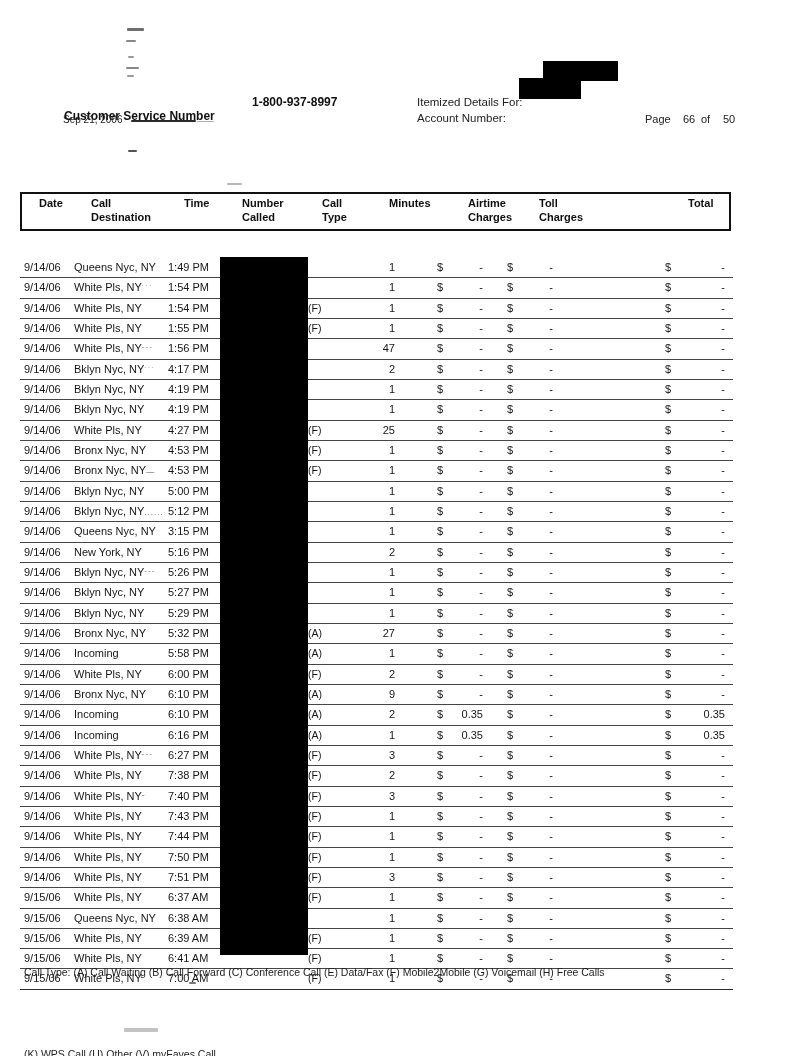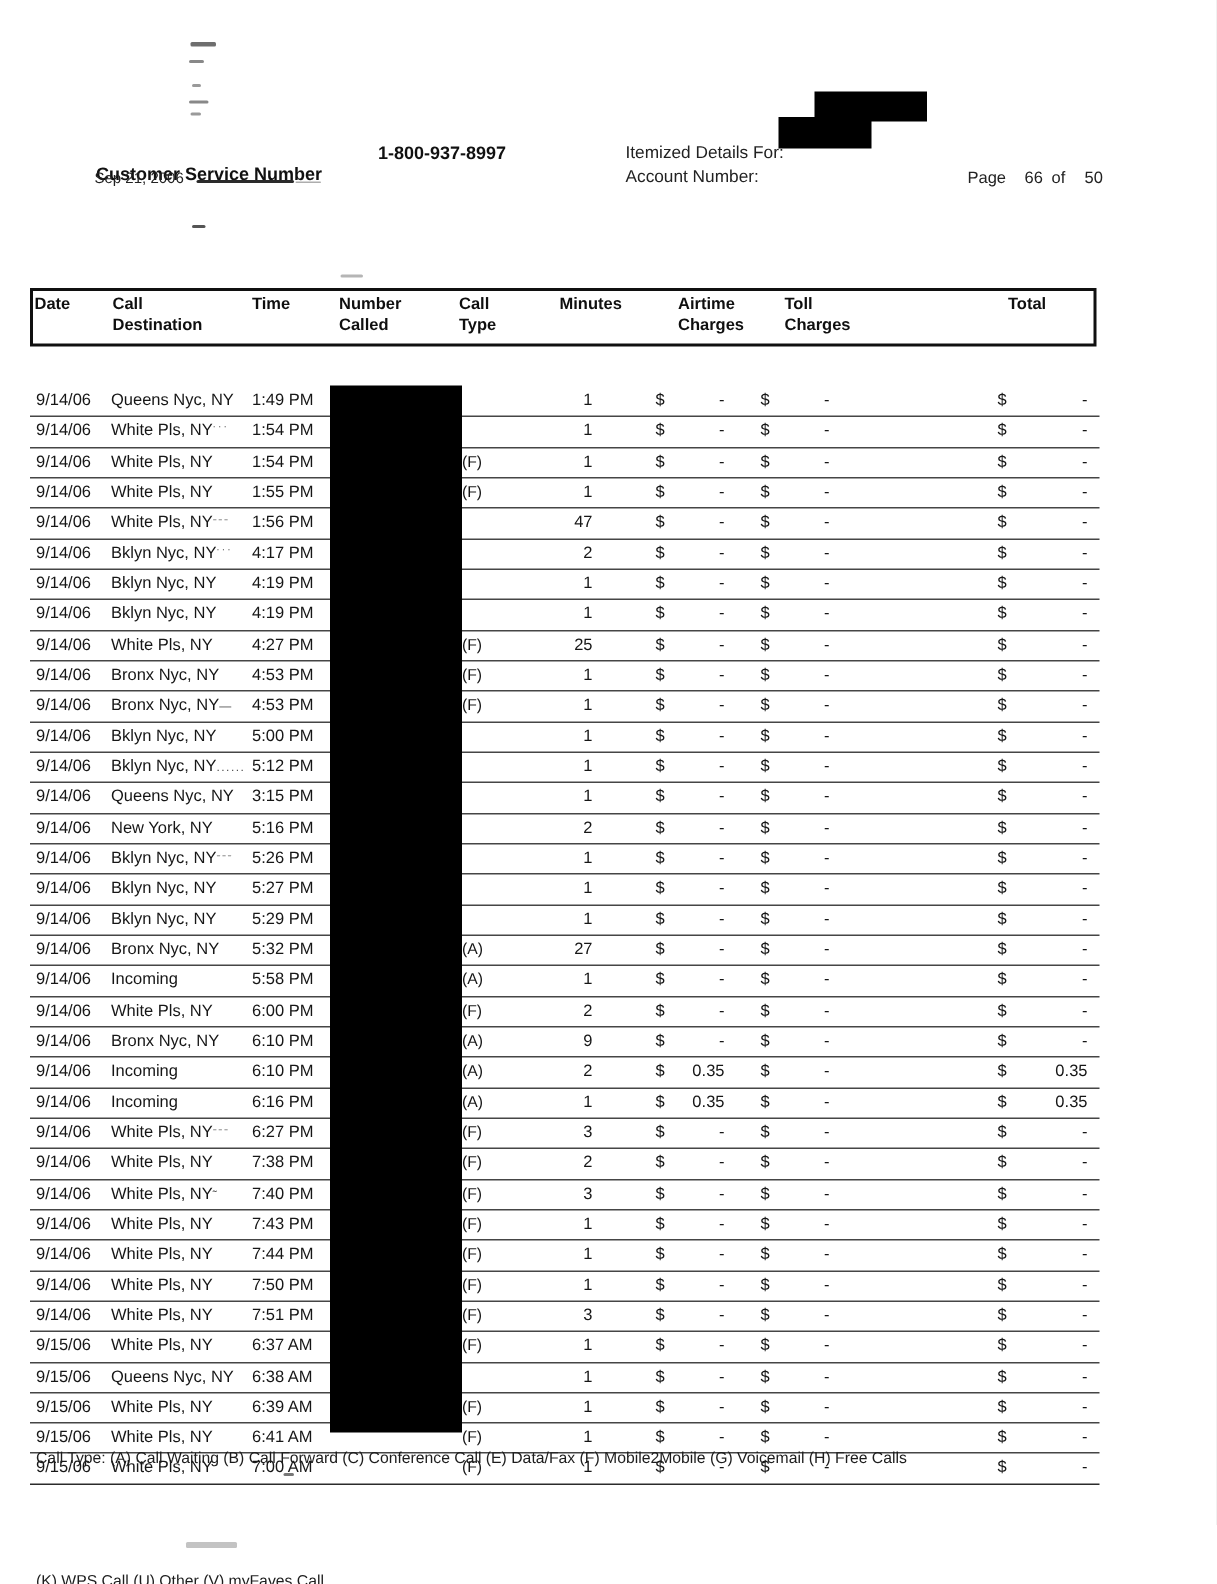--- a/index.html
+++ b/index.html
@@ -20,21 +20,21 @@
   .tbl-box{
     position:absolute;left:20px;top:192px;width:707px;
     border:2.5px solid #101010;background:#fff;
   }
   .tbl-title{
     height:26px;line-height:26px;padding-left:9px;
     font-size:13px;font-weight:bold;font-style:italic;letter-spacing:-0.1px;
     border-bottom:3px solid #101010;white-space:nowrap;color:#0d0d0d;
   }
   .tbl-head{position:relative;height:35px;}
-  .hcell{position:absolute;top:3px;font-size:11px;font-weight:bold;line-height:13.5px;color:#0f0f0f;white-space:pre;}
+  .hcell{position:absolute;top:3px;font-size:11px;font-weight:bold;line-height:13.5px;color:#0f0f0f;white-space:pre;margin-left:16px;}
   .h-date{left:1px;} .h-dest{left:53px;} .h-time{left:146px;} .h-num{left:204px;}
   .h-type{left:284px;} .h-min{left:351px;} .h-air{left:430px;} .h-toll{left:501px;} .h-total{left:650px;}
   
   .tbl-body{position:absolute;left:20px;top:258px;width:713px;}
   .row{position:relative;height:19.33px;border-bottom:1px solid #454545;font-size:11px;}
   .row:last-child{border-bottom:1.5px solid #2b2b2b;}
   .cell{position:absolute;top:0;line-height:18.5px;white-space:nowrap;color:#161616;}
   .c-date{left:4px;}
   .c-dest{left:54px;}
   .dest-mark{font-size:8px;color:#4a4a4a;letter-spacing:1px;}

